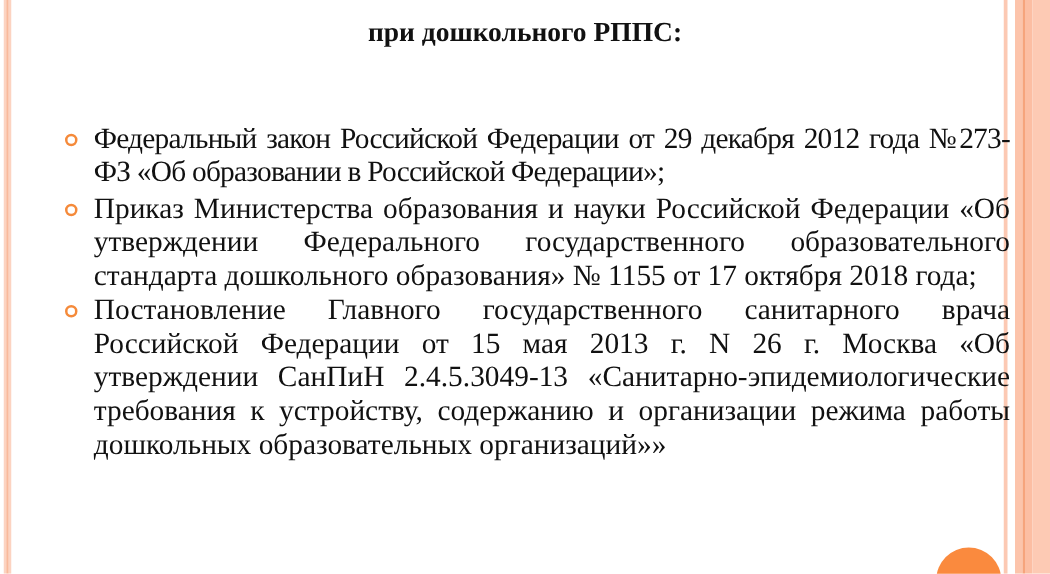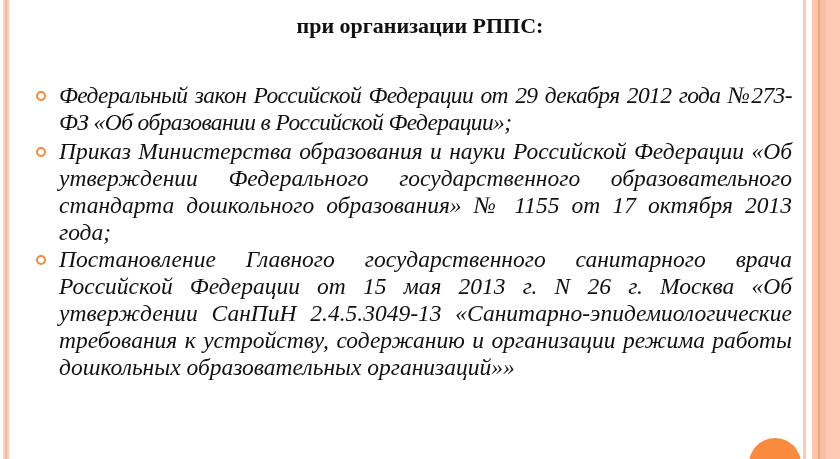--- a/index.html
+++ b/index.html
@@ -7,21 +7,21 @@
     width: 840px; height: 459px; overflow: hidden; position: relative;
     background: #ffffff;
     font-family: "Liberation Serif", "DejaVu Serif", serif;
     color: #111111;
   }
   .stripe { position: absolute; top: 0; bottom: 0; }
   .title {
     position: absolute; top: 13px; left: 0; width: 840px;
     text-align: center; font-weight: bold; font-size: 22px;
   }
-  .list { position: absolute; left: 36px; top: 82px; width: 756px; margin: 0; padding: 0; list-style: none; font-style: italic; }
+  .list { position: absolute; left: 36px; top: 82px; width: 756px; margin: 16px; padding: 0; list-style: none; }
   .item { position: relative; padding-left: 23px; font-size: 23.5px; line-height: 27px; text-align: justify; margin-bottom: 0; }
   .bullet {
     position: absolute; left: 0; top: 9px; width: 6px; height: 6px;
     border: 2.5px solid #f58a3a; border-radius: 50%;
   }
   .circle {
     position: absolute; left: 749px; top: 438px; width: 52px; height: 52px;
     border-radius: 50%; background: #fa8a3e;
   }
 </style>
@@ -31,30 +31,30 @@
 <div class="stripe" style="left:3px;width:2px;background:#fcd3c1;"></div>
 <div class="stripe" style="left:5px;width:2px;background:#f9b99b;"></div>
 <div class="stripe" style="left:7px;width:2px;background:#fcd3c1;"></div>
 
 <div class="stripe" style="left:803px;width:3px;background:#fcc9b3;"></div>
 <div class="stripe" style="left:812px;width:6px;background:#fcc4ab;"></div>
 <div class="stripe" style="left:818px;width:2px;background:#f6a47c;"></div>
 <div class="stripe" style="left:820px;width:6px;background:#fcbea3;"></div>
 <div class="stripe" style="left:826px;width:14px;background:#fdcab4;"></div>
 
-<div class="title">при организации РППС:</div>
+<div class="title">при дошкольного РППС:</div>
 
 <ul class="list">
   <li class="item" style="margin-bottom:2px;">
     <span class="bullet"></span>
     <span style="letter-spacing:-0.6px;">Федеральный закон Российской Федерации от 29 декабря 2012 года №273-ФЗ «Об образовании в Российской Федерации»;</span>
   </li>
   <li class="item" style="margin-bottom:0px;">
     <span class="bullet"></span>
-    <span>Приказ Министерства образования и науки Российской Федерации «Об утверждении Федерального государственного образовательного стандарта дошкольного образования» № 1155 от 17 октября 2013 года;</span>
+    <span>Приказ Министерства образования и науки Российской Федерации «Об утверждении Федерального государственного образовательного стандарта дошкольного образования» № 1155 от 17 октября 2018 года;</span>
   </li>
   <li class="item">
     <span class="bullet"></span>
     <span>Постановление Главного государственного санитарного врача Российской Федерации от 15 мая 2013 г. N 26 г. Москва «Об утверждении СанПиН 2.4.5.3049-13 «Санитарно-эпидемиологические требования к устройству, содержанию и организации режима работы дошкольных образовательных организаций»»</span>
   </li>
 </ul>
 
 <div class="circle"></div>
 
 </body></html>

